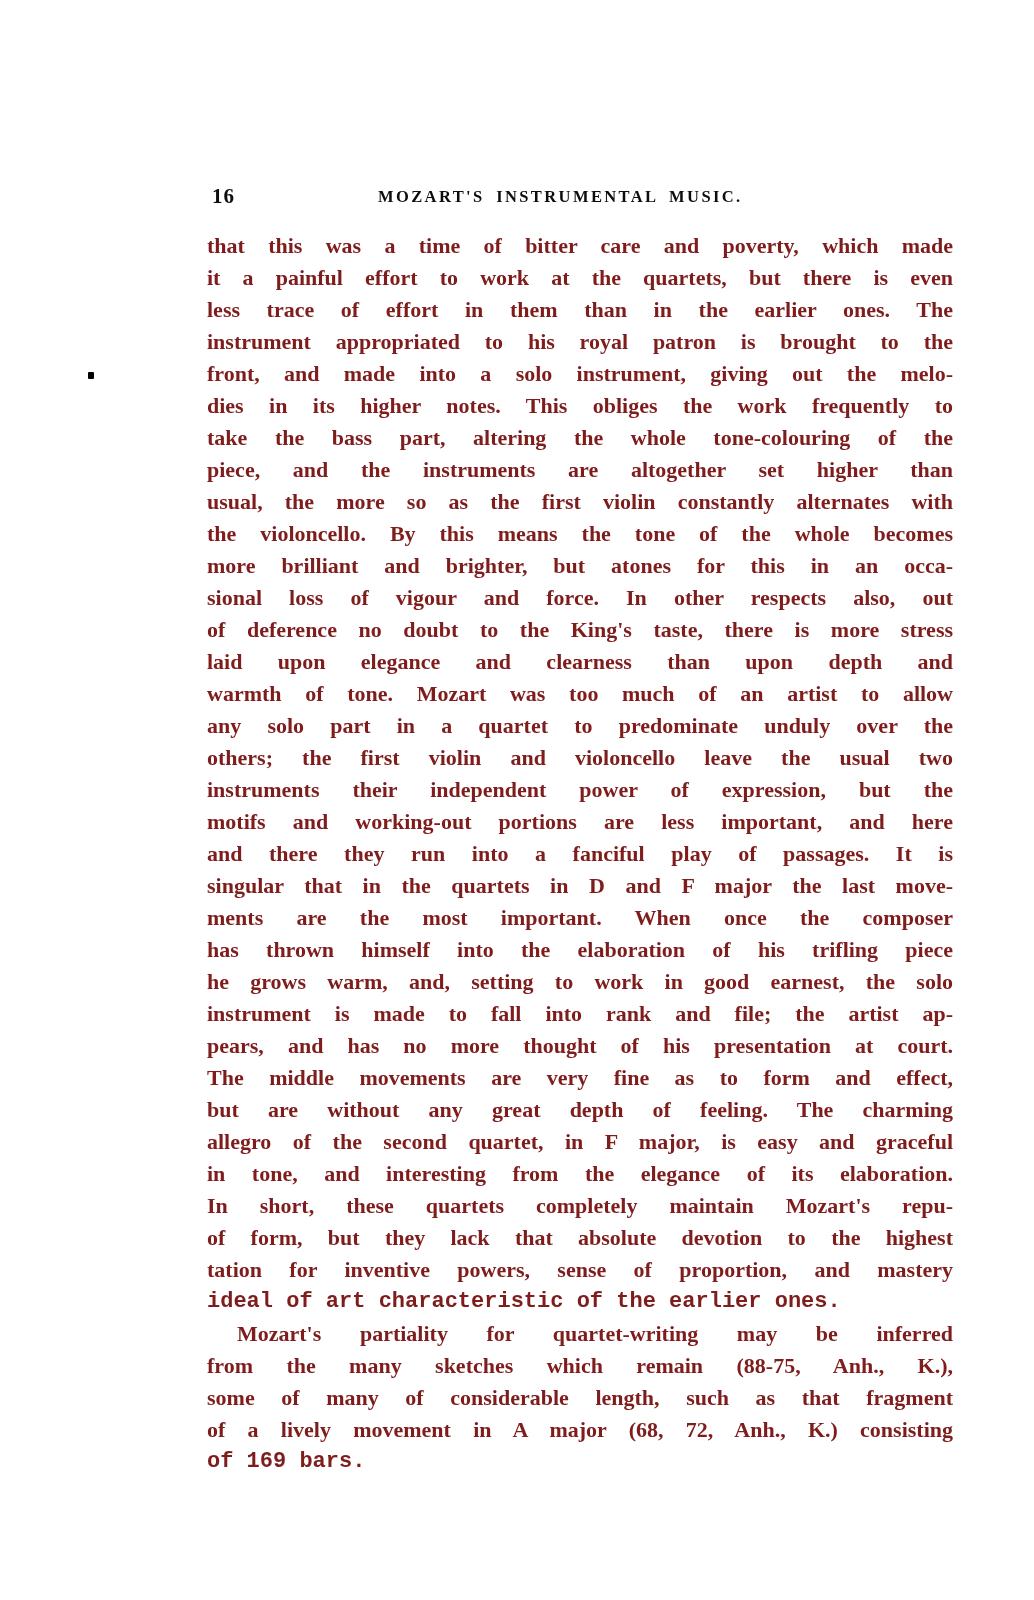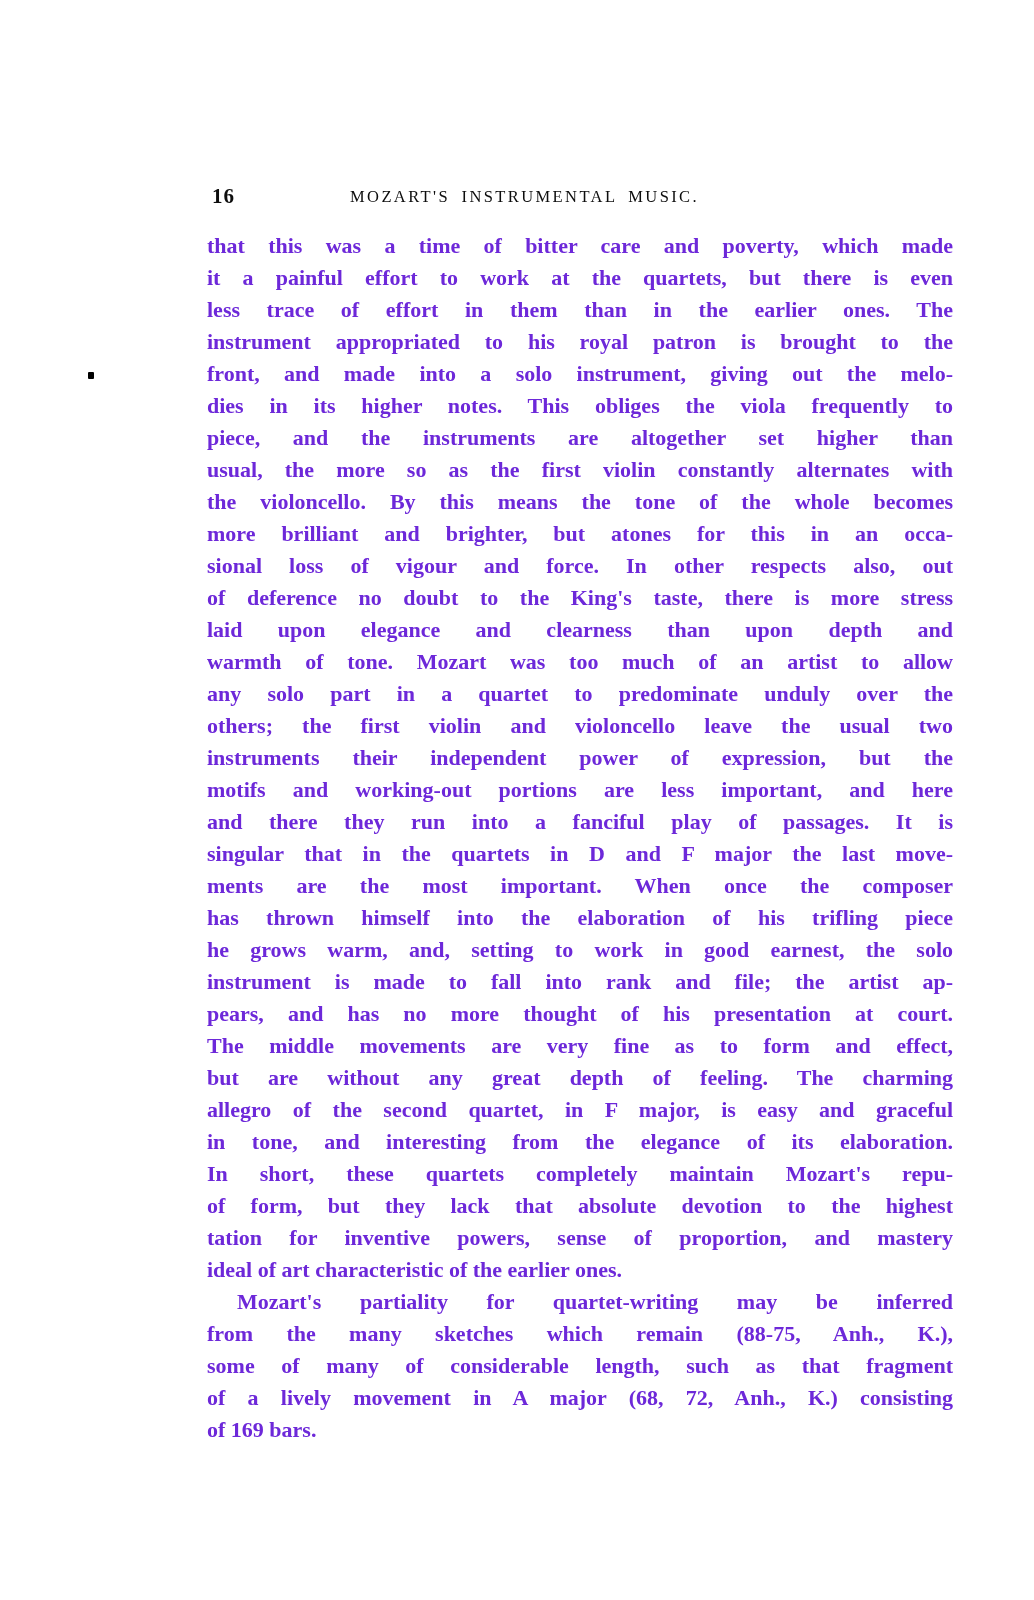--- a/index.html
+++ b/index.html
@@ -28,24 +28,24 @@
     position: absolute;
     left: 212px;
     top: 0;
     font-size: 21px;
     font-weight: bold;
     letter-spacing: 1px;
     color: #0d0d0d;
   }
   .head-title {
     position: absolute;
-    left: 350px;
+    left: 378px;
     top: 3px;
     font-size: 16.5px;
-    font-weight: normal;
+    font-weight: bold;
     letter-spacing: 2.4px;
     word-spacing: 5px;
     white-space: nowrap;
     color: #0d0d0d;
   }
   .textblock {
     position: absolute;
     left: 207px;
     top: 230px;
     width: 746px;
@@ -55,25 +55,26 @@
     padding: 0;
   }
   .line {
     font-size: 22px;
     font-weight: bold;
     line-height: 32px;
     height: 32px;
     white-space: nowrap;
     text-align: justify;
     text-align-last: justify;
-    color: #6d28d9;
+    color: #7f1d1d;
   }
   .line.last {
     text-align: right;
     text-align-last: left;
+    font-family: Liberation Mono, monospace;
   }
   .line.indent {
     text-indent: 30px;
   }
   .ink-speck {
     position: absolute;
     left: 88px;
     top: 372px;
     width: 6px;
     height: 7px;
@@ -93,21 +94,22 @@
 
   <div class="ink-speck"></div>
 
   <div class="textblock">
     <div class="para">
       <div class="line">that this was a time of bitter care and poverty, which made</div>
       <div class="line">it a painful effort to work at the quartets, but there is even</div>
       <div class="line">less trace of effort in them than in the earlier ones. The</div>
       <div class="line">instrument appropriated to his royal patron is brought to the</div>
       <div class="line">front, and made into a solo instrument, giving out the melo-</div>
-      <div class="line">dies in its higher notes. This obliges the viola frequently to</div>
+      <div class="line">dies in its higher notes. This obliges the work frequently to</div>
+      <div class="line">take the bass part, altering the whole tone-colouring of the</div>
       <div class="line">piece, and the instruments are altogether set higher than</div>
       <div class="line">usual, the more so as the first violin constantly alternates with</div>
       <div class="line">the violoncello. By this means the tone of the whole becomes</div>
       <div class="line">more brilliant and brighter, but atones for this in an occa-</div>
       <div class="line">sional loss of vigour and force. In other respects also, out</div>
       <div class="line">of deference no doubt to the King's taste, there is more stress</div>
       <div class="line">laid upon elegance and clearness than upon depth and</div>
       <div class="line">warmth of tone. Mozart was too much of an artist to allow</div>
       <div class="line">any solo part in a quartet to predominate unduly over the</div>
       <div class="line">others; the first violin and violoncello leave the usual two</div>

